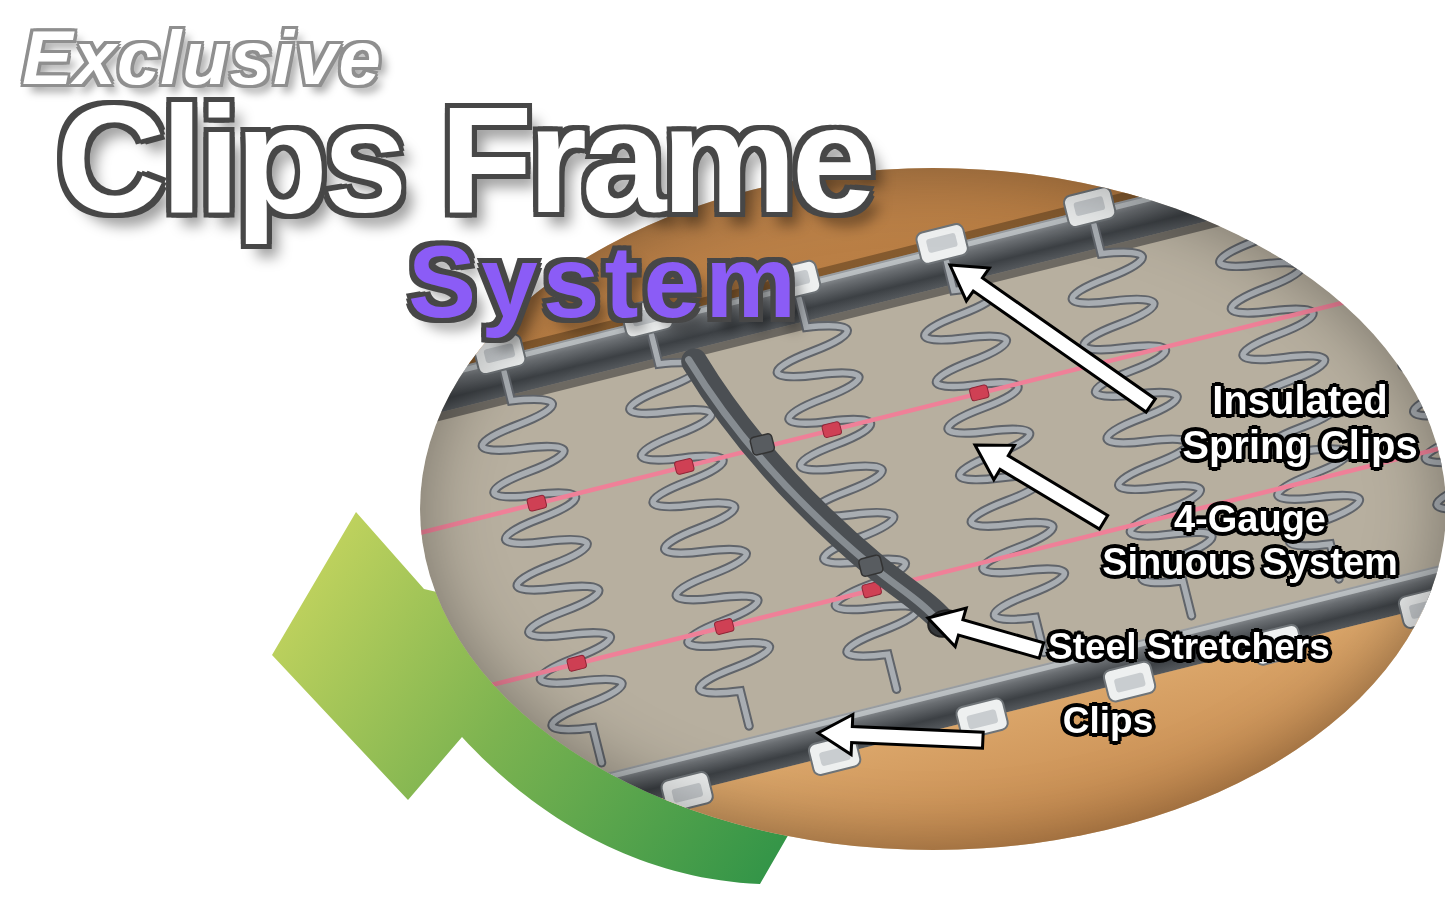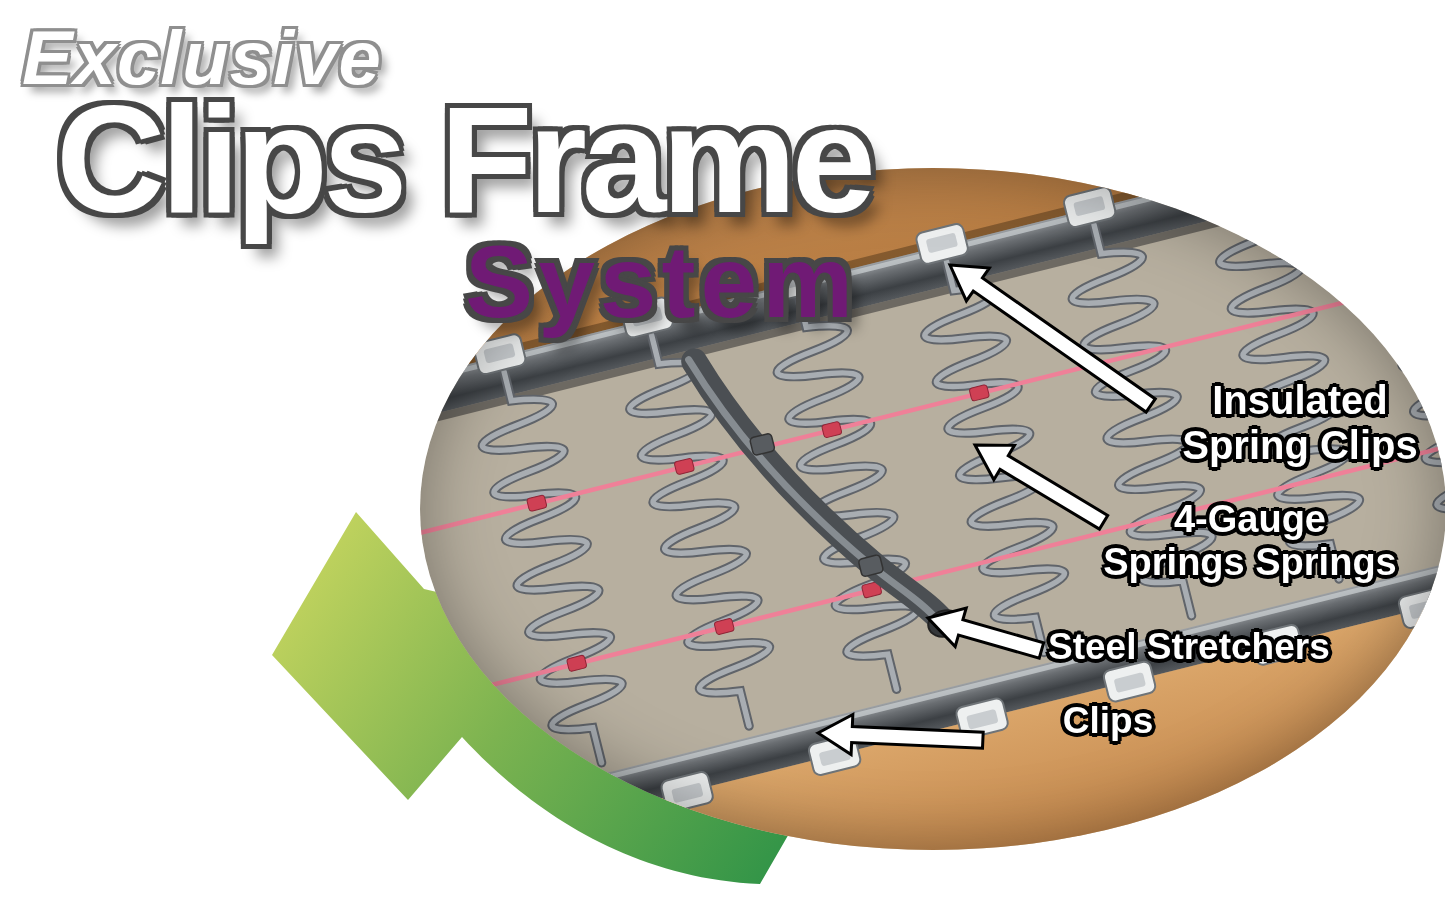--- a/index.html
+++ b/index.html
@@ -22,22 +22,22 @@
     font-size:152px;font-weight:bold;letter-spacing:-5px;
     color:#fff;white-space:nowrap;
     text-shadow:
       -5px -5px 0 #474747,5px -5px 0 #474747,-5px 5px 0 #474747,5px 5px 0 #474747,
       -5px 0 0 #474747,5px 0 0 #474747,0 -5px 0 #474747,0 5px 0 #474747,
       -4px -4px 0 #474747,4px -4px 0 #474747,-4px 4px 0 #474747,4px 4px 0 #474747,
       11px 13px 14px rgba(0,0,0,0.4);
   }
   .sub-title{
     position:absolute;left:408px;top:224px;width:450px;z-index:5;
-    font-size:102px;font-weight:bold;letter-spacing:5px;text-align:right;
-    color:#701a75;white-space:nowrap;
+    font-size:102px;font-weight:bold;letter-spacing:5px;text-align:left;
+    color:#8b5cf6;white-space:nowrap;
     text-shadow:
       -5px -5px 0 #474747,5px -5px 0 #474747,-5px 5px 0 #474747,5px 5px 0 #474747,
       -5px 0 0 #474747,5px 0 0 #474747,0 -5px 0 #474747,0 5px 0 #474747,
       10px 12px 13px rgba(0,0,0,0.4);
   }
   
   .swoosh-layer{position:absolute;left:0;top:0;z-index:1;pointer-events:none;}
   
   .oval{
     position:absolute;left:420px;top:168px;width:1026px;height:682px;z-index:2;
@@ -230,21 +230,21 @@
       </g>
     </g>
   </svg>
 
   <div class="callout callout-insulated">
     <div>Insulated</div>
     <div>Spring Clips</div>
   </div>
   <div class="callout callout-gauge">
     <div>4-Gauge</div>
-    <div>Springs Springs</div>
+    <div>Sinuous System</div>
   </div>
   <div class="callout callout-stretchers">
     <div>Steel Stretchers</div>
   </div>
   <div class="callout callout-tubular">
     <div>Clips</div>
   </div>
 
 </div>
 

